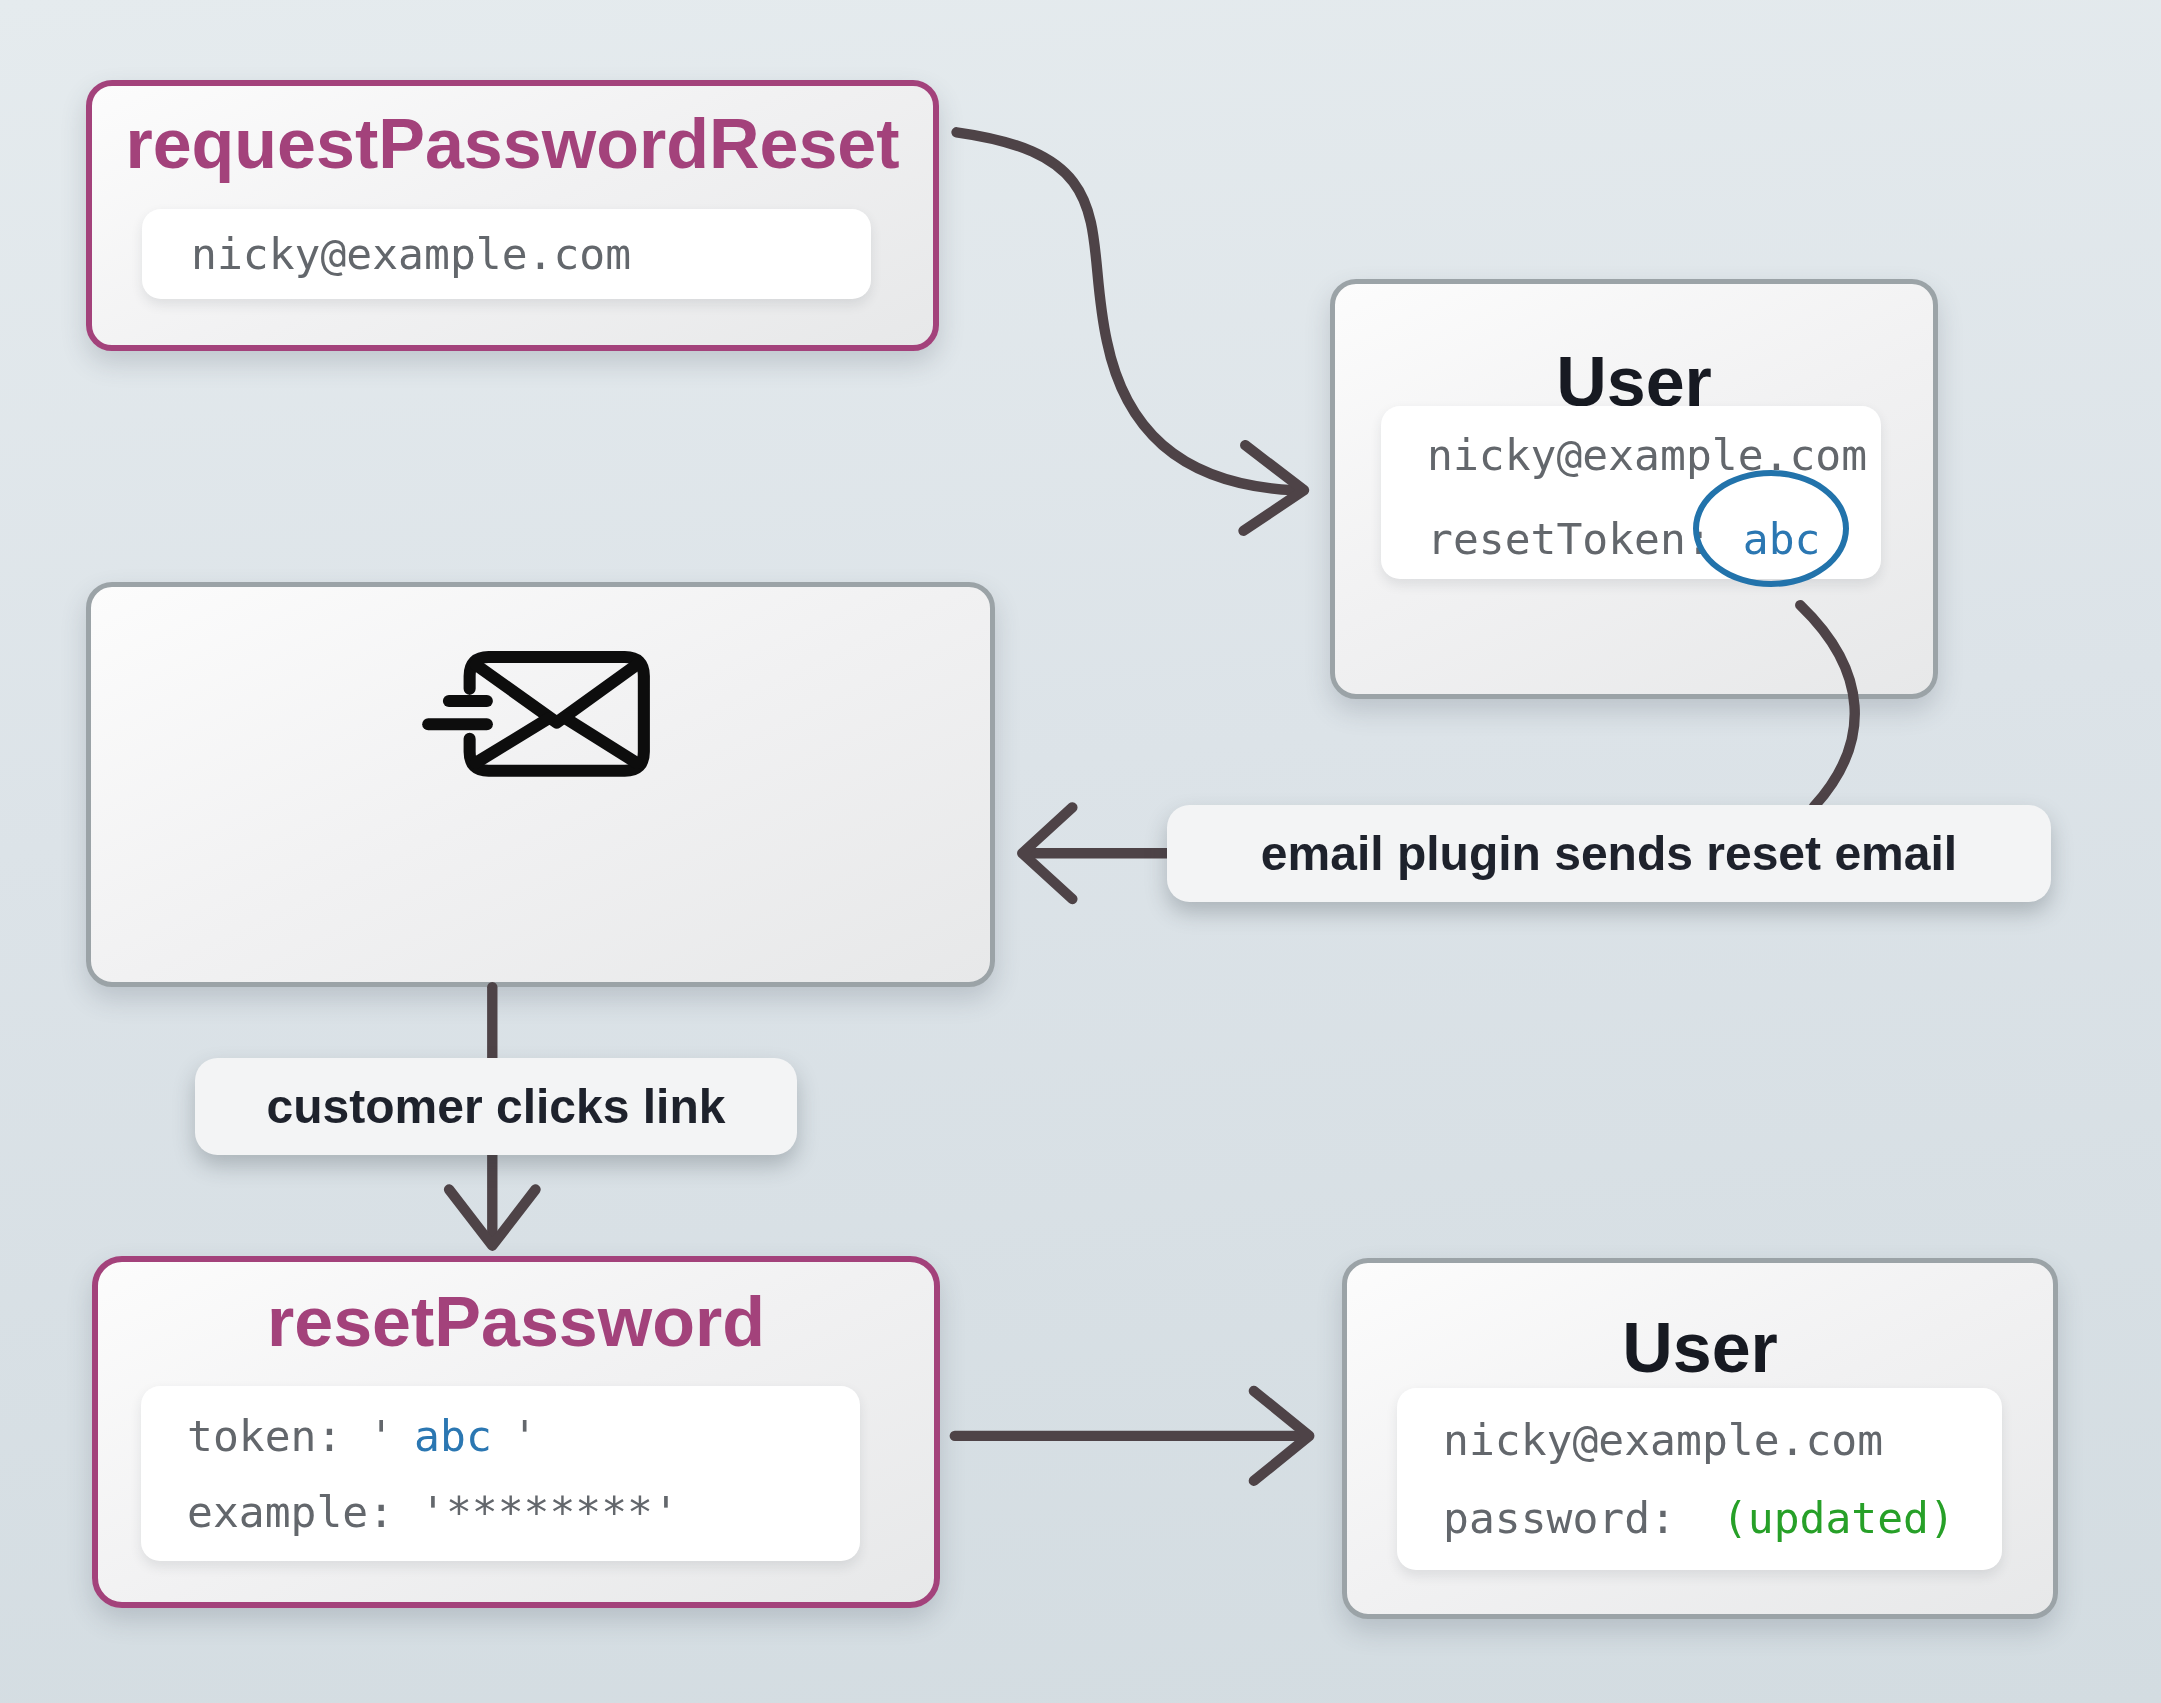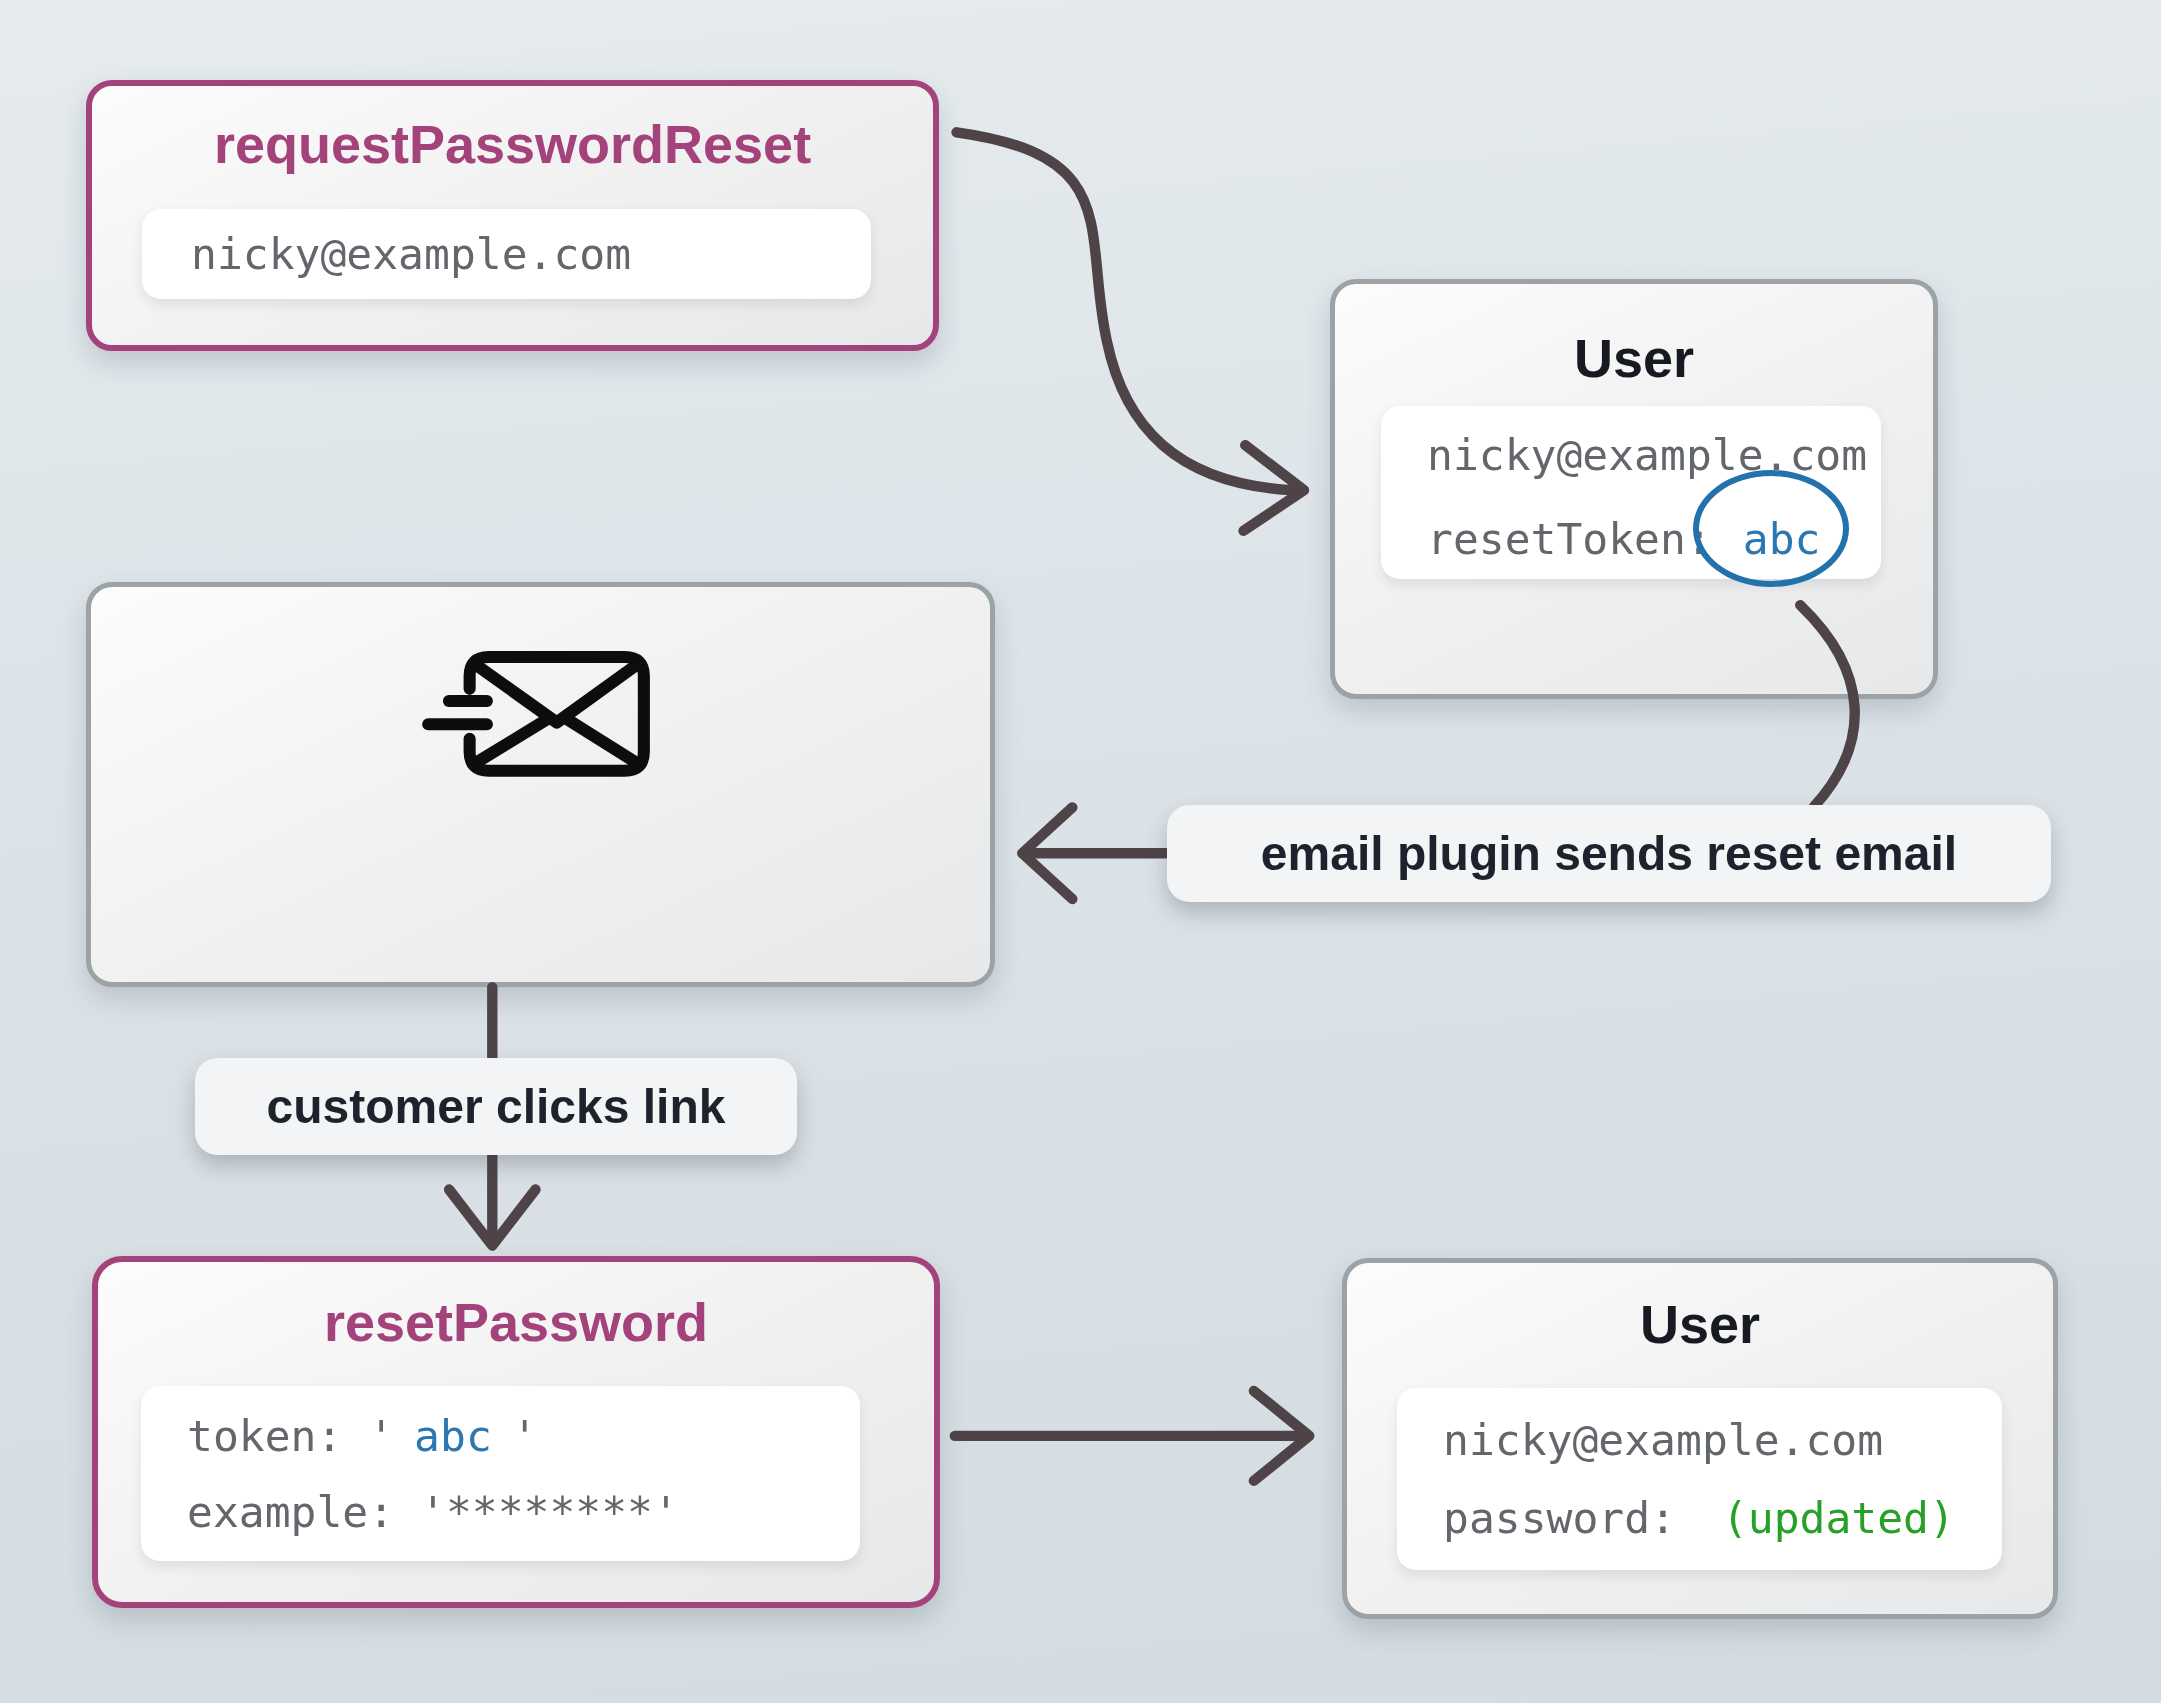--- a/index.html
+++ b/index.html
@@ -14,24 +14,24 @@
   .box{
     position:absolute;z-index:2;
     border-radius:26px;
     background:linear-gradient(155deg,#fcfcfc 0%,#f1f1f2 50%,#e7e8e9 100%);
     box-shadow:0 12px 26px rgba(60,72,84,.20);
   }
   .box.purple{border:6px solid #a3427b;}
   .box.grayb{border:5.2px solid #9ba3a7;}
   .title{
     position:absolute;left:0;right:0;text-align:center;
-    font-weight:bold;font-size:54px;line-height:64px;white-space:nowrap;
+    font-weight:bold;font-size:70px;line-height:64px;white-space:nowrap;
   }
   .title.purple-t{color:#a3427b;}
-  .title.dark-t{color:#171a22;}
+  .title.dark-t{color:#171a22;margin-top:24px;}
   .field,.panel{
     position:absolute;background:#ffffff;border-radius:19px;
     box-shadow:0 5.2px 12px rgba(40,50,60,.10);
   }
   .mono{font-family:"DejaVu Sans Mono",monospace;font-size:43px;margin-left:20px;}
   .gray{color:#63676c;}
   .blue{color:#2b77b2;}
   .green{color:#27a028;}
   .fieldtext{position:absolute;left:29px;top:0;bottom:0;display:flex;align-items:center;white-space:pre;}
   .mline{position:absolute;left:26px;white-space:pre;line-height:52px;}

